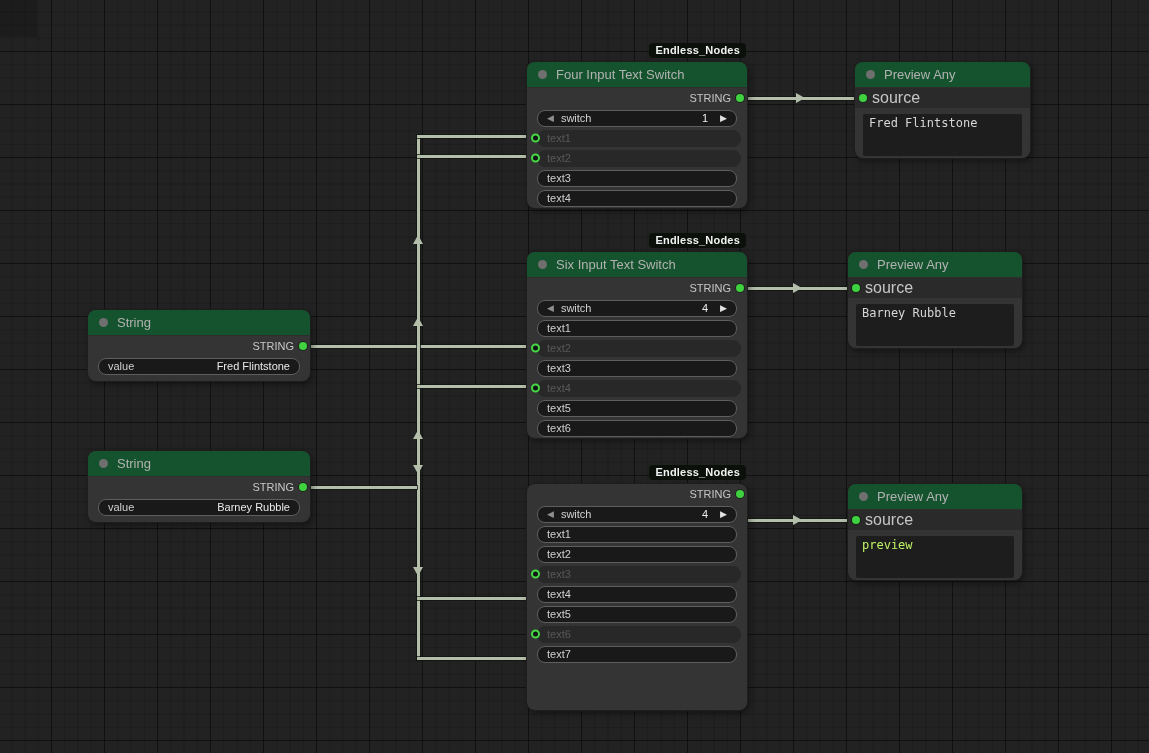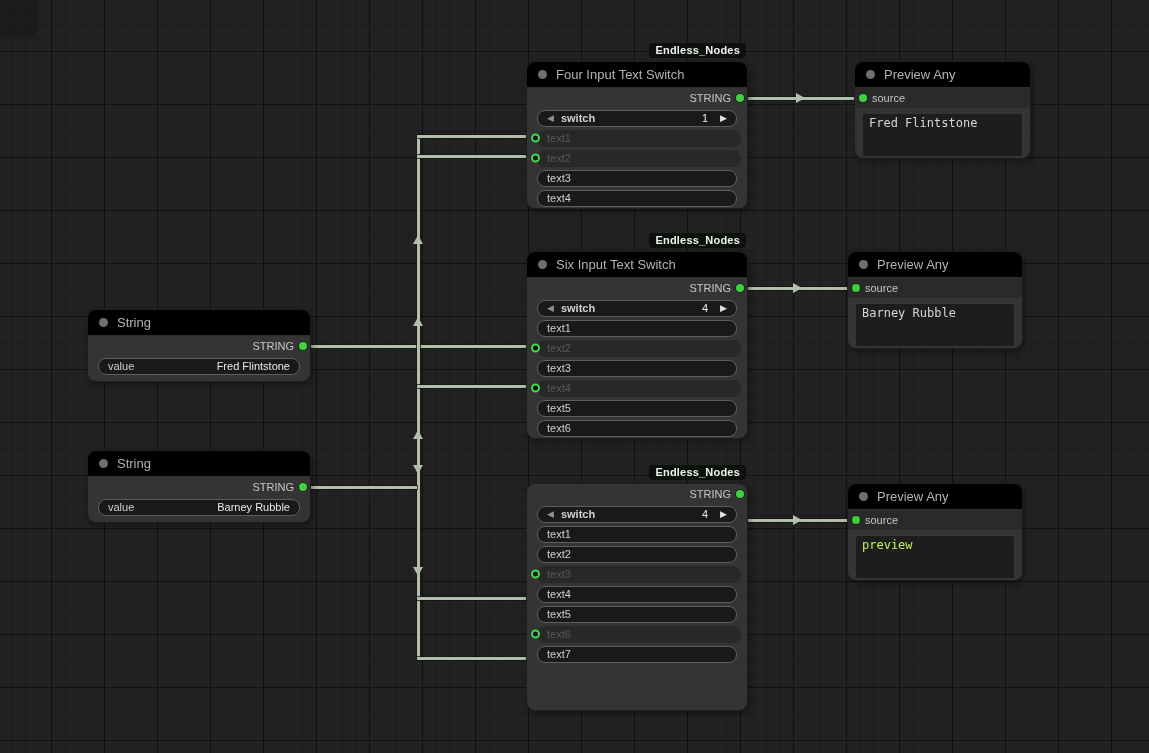--- a/index.html
+++ b/index.html
@@ -14,44 +14,44 @@
       linear-gradient(90deg, rgba(0,0,0,.17) 1px, transparent 1px);
     background-size:53px 53px,53px 53px,13.25px 13.25px,13.25px 13.25px;
     background-position:-2px -2px;
   }
   .corner-shade{position:absolute;left:0;top:0;width:37px;height:37px;background:rgba(0,0,0,.16);}
   
   .node{
     position:absolute;background:#343434;border-radius:8px;
     box-shadow:0 0 0 1px #1e1e1e, 2px 3px 7px rgba(0,0,0,.45);
   }
-  .titlebar{height:26px;background:#000000;border-radius:8px 8px 0 0;
+  .titlebar{height:26px;background:#14532d;border-radius:8px 8px 0 0;
     display:flex;align-items:center;border-bottom:1px solid #2e2e2e;box-sizing:border-box;}
   .tdot{width:9px;height:9px;border-radius:50%;background:#6f6f6f;margin:0 9px 0 11px;flex:0 0 auto;}
   .title{font-size:13px;color:#b2b2b2;white-space:nowrap;}
   .outrow{height:20px;display:flex;align-items:center;justify-content:flex-end;
     padding-right:16px;font-size:11px;color:#c6c6c6;position:relative;}
   .outdot{position:absolute;right:3px;top:50%;transform:translateY(-50%);
     width:8px;height:8px;border-radius:50%;background:#3fd13f;box-shadow:0 0 0 1px #1c241c;}
   .wrow{height:20px;display:flex;align-items:center;position:relative;}
   .rpill{flex:1;margin:0 10px;height:15px;border-radius:8px;background:#191919;
     border:1px solid #5e5e5e;display:flex;align-items:center;padding:0 9px;
     font-size:11px;color:#cfcfcf;overflow:hidden;}
   .wrow.input .rpill{background:#282828;border-color:#282828;color:#585858;margin:0 6px 0 10px;}
   .ringdot{position:absolute;left:4px;top:50%;transform:translateY(-50%);
     width:5px;height:5px;border-radius:50%;background:#141414;border:2px solid #44da44;}
   .rlabel{white-space:nowrap;}
   .rpill.switch .arrowL{color:#8f8f8f;font-size:9px;flex:0 0 auto;}
-  .rpill.switch .slabel{flex:1;margin-left:7px;color:#d2d2d2;font-weight:bold;}
+  .rpill.switch .slabel{flex:1;margin-left:7px;color:#d2d2d2;}
   .rpill.switch .sval{color:#ececec;margin-right:12px;}
   .rpill.switch .arrowR{color:#e2e2e2;font-size:9px;flex:0 0 auto;}
   .badge{position:absolute;top:-19px;right:1px;background:#0b100b;color:#f2f2f2;
     font-size:11px;font-weight:bold;padding:1px 6px 2px;border-radius:4px;letter-spacing:.2px;}
   .srcrow{height:20px;background:#2a2a2a;display:flex;align-items:center;
-    padding-left:17px;font-size:11px;color:#c6c6c6;position:relative;}
+    padding-left:17px;font-size:16px;color:#c6c6c6;position:relative;}
   .indot{position:absolute;left:4px;top:50%;transform:translateY(-50%);
     width:8px;height:8px;border-radius:50%;background:#3fd13f;box-shadow:0 0 0 1px #1c241c;}
   .ta{margin:6px 8px;height:38px;background:#1d1d1d;border-radius:2px;
     font-family:"DejaVu Sans Mono",monospace;font-size:12px;color:#d6d6d6;
     padding:2px 6px;white-space:pre;overflow:hidden;}
   .ta.dim{color:#bef264;}
   
   .wire-h{position:absolute;height:3px;background:#b3bfab;box-shadow:0 0 0 1px rgba(18,20,16,.75);}
   .wire-v{position:absolute;width:3px;background:#b3bfab;box-shadow:0 0 0 1px rgba(18,20,16,.75);}
   .arr{position:absolute;width:0;height:0;}

